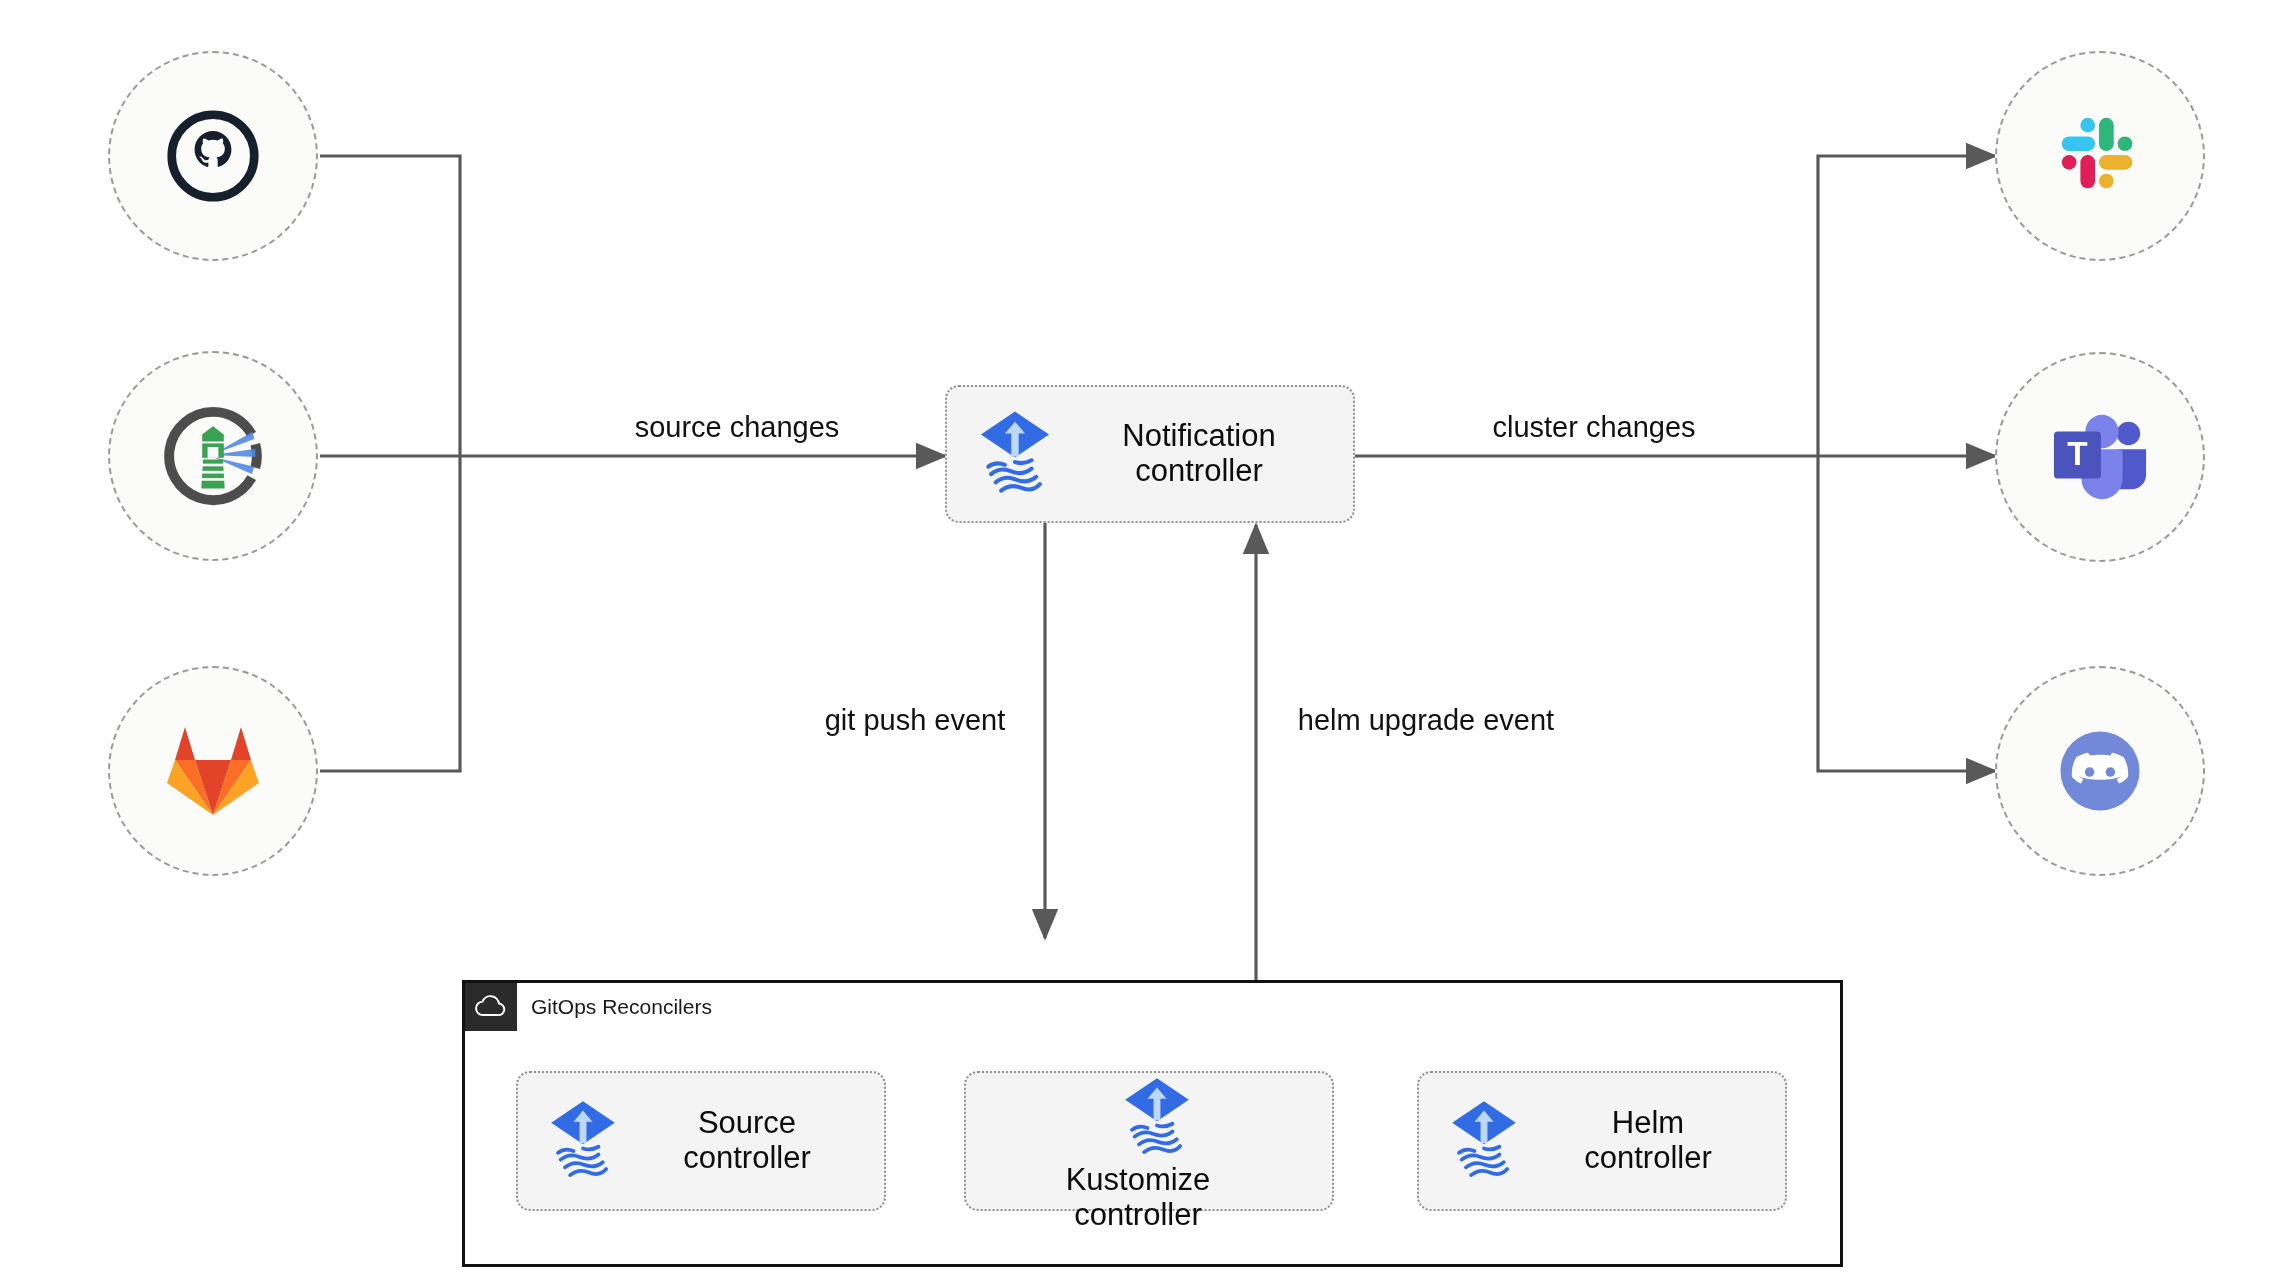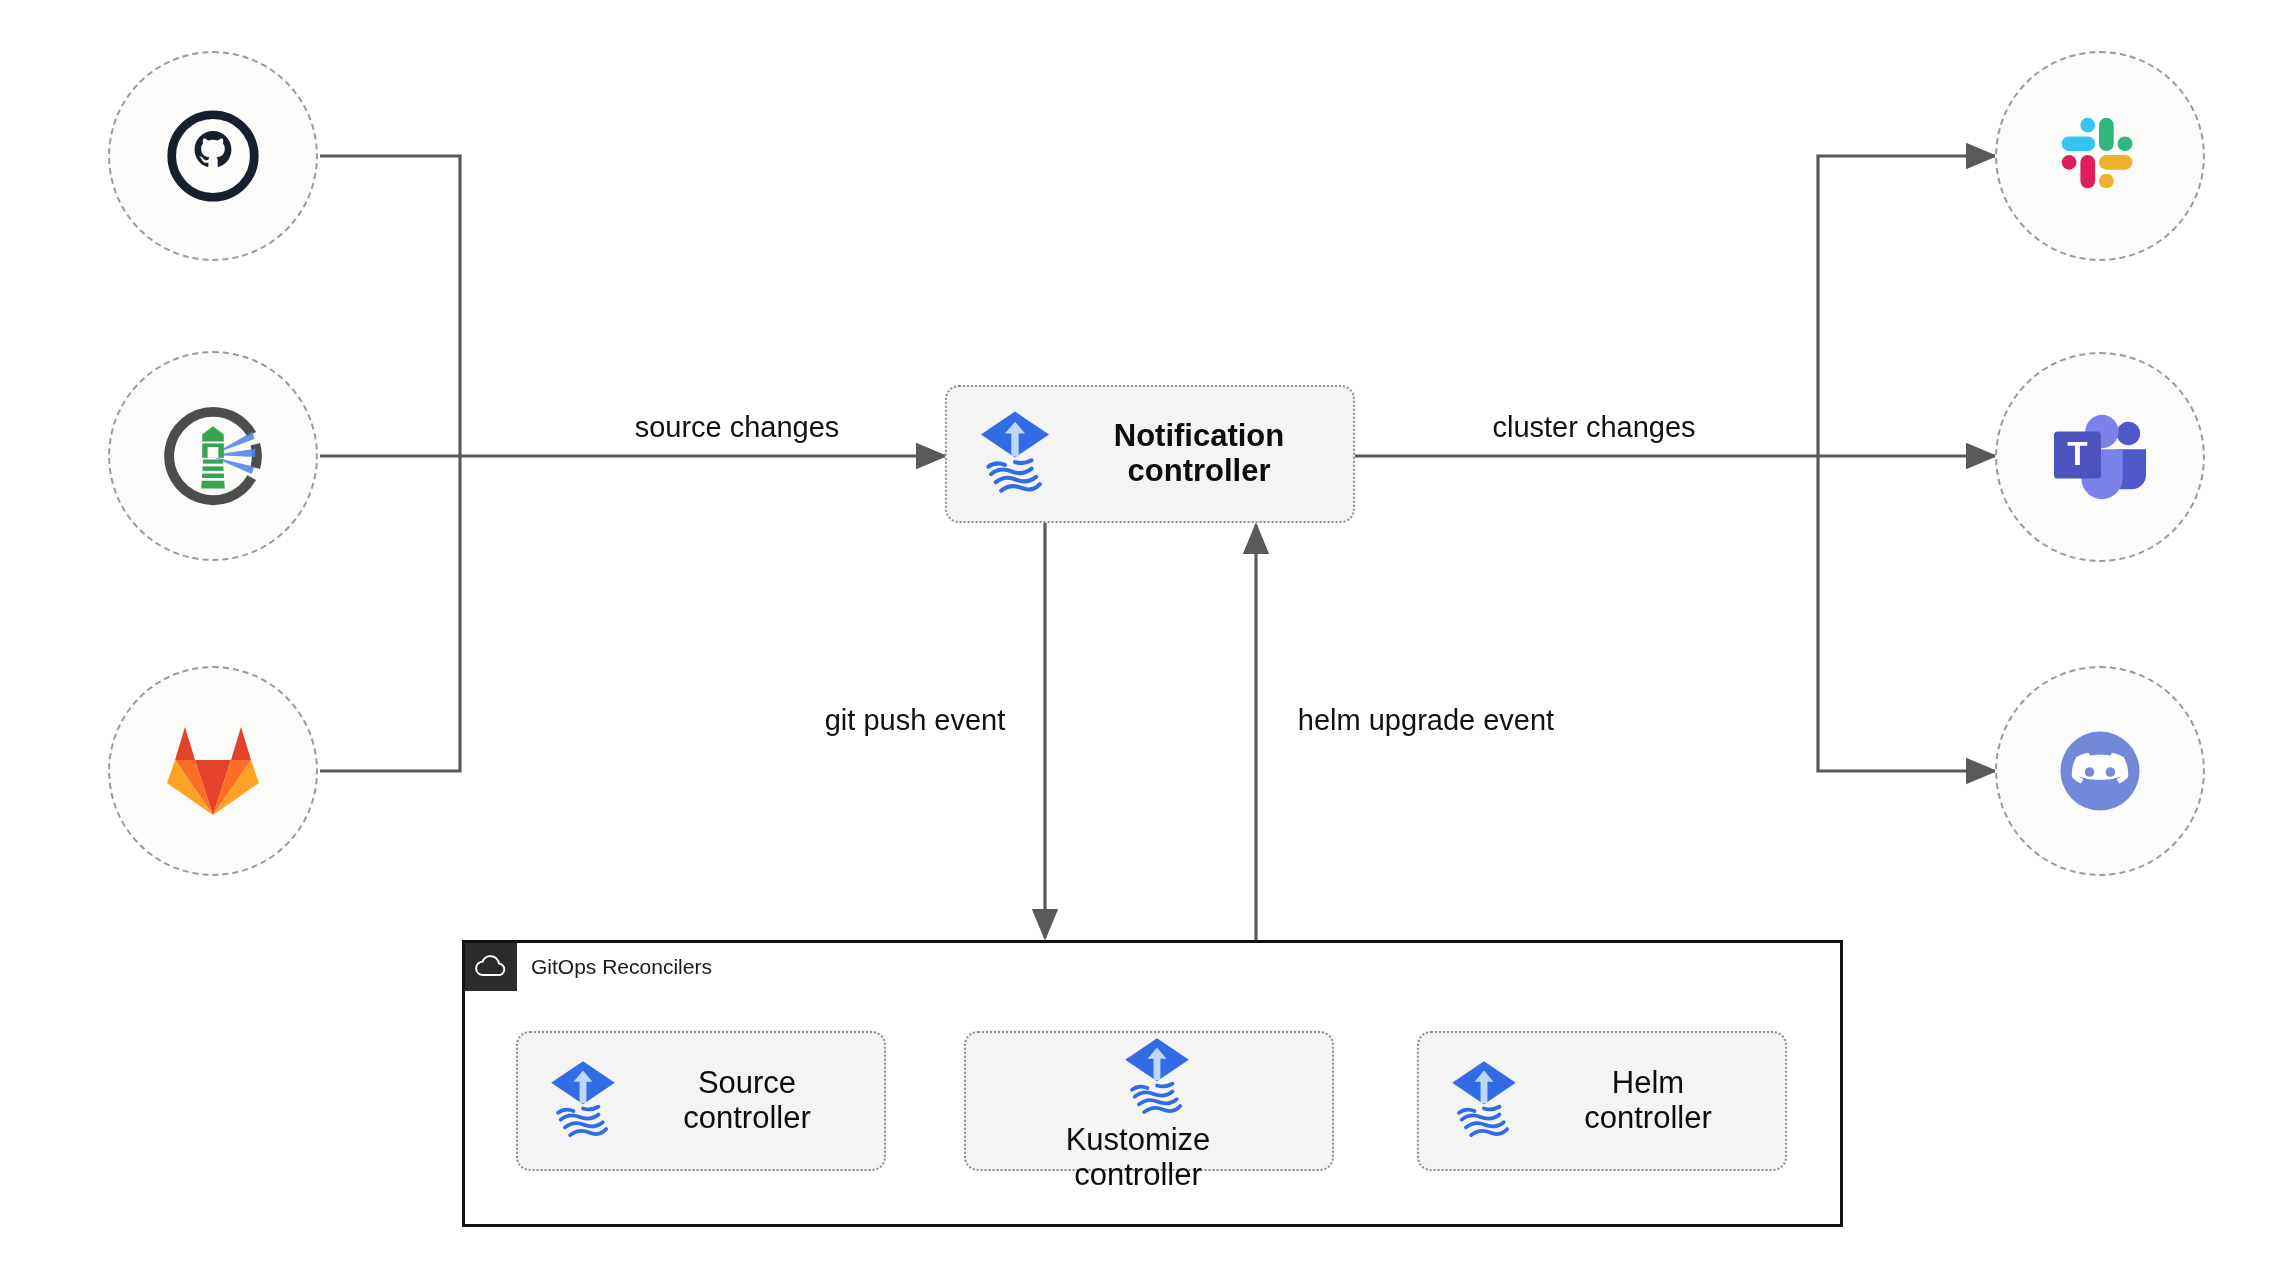--- a/index.html
+++ b/index.html
@@ -66,21 +66,21 @@
     line-height: 1.12;
     color: #0d0d0d;
     padding-right: 22px;
     white-space: pre-line;
   }
 
   
   #gitops-container {
     position: absolute;
     left: 462px;
-    top: 940px;
+    top: 980px;
     width: 1381px;
     height: 287px;
     box-sizing: border-box;
     border: 3px solid #111111;
     background: #ffffff;
   }
   #gitops-header {
     position: absolute;
     left: 0;
     top: 0;
@@ -248,21 +248,21 @@
         <path fill="#ffffff" d="M38.5 32.5c-6.5 1-11.5 4.5-11.5 4.5-3 5.5-4.5 11.5-4 18.5
           3.5 4.5 8.5 6.5 8.5 6.5l2.5-4c-1.8-.8-3.4-1.9-4.6-3.1 5.3 2.6 11.4 3.6 20.6 3.6
           9.2 0 15.3-1 20.6-3.6-1.2 1.2-2.8 2.3-4.6 3.1l2.5 4s5-2 8.5-6.5c.5-7-1-13-4-18.5
           0 0-5-3.5-11.5-4.5l-1.3 2.6c-2.8-.5-5.8-.7-9.7-.7-3.9 0-6.9.2-9.7.7z"></path>
         <circle cx="40" cy="51" r="4.6" fill="#7289da"></circle>
         <circle cx="60" cy="51" r="4.6" fill="#7289da"></circle>
       </svg>
     </span>
   </div>
 
-  <div class="node" style="left:945px; top:385px; width:410px; height:138px;font-weight:bold;">
+  <div class="node" style="left:945px; top:385px; width:410px; height:138px;">
     <span class="logo">
       <svg width="84" height="92" viewBox="0 0 90 100">
         <path fill="#326ce5" d="M45 6 L82 31 L45 56 L8 31 Z"></path>
         <path fill="#bcd7f7" d="M45 17 L56 30 L49 30 L49 55 L41 55 L41 30 L34 30 Z"></path>
         <g stroke="#326ce5" stroke-width="4.4" fill="none" stroke-linecap="round">
           <path d="M19 74 q10 -8 22 -3 q12 5 22 -3"></path>
           <path d="M24 83 q10 -8 22 -3 q12 5 22 -3"></path>
           <path d="M30 92 q10 -8 22 -3 q12 5 20 -4"></path>
           <path d="M16 66 q8 -6 18 -2"></path>
           <path d="M45 61 q9 3 18 -2"></path>

